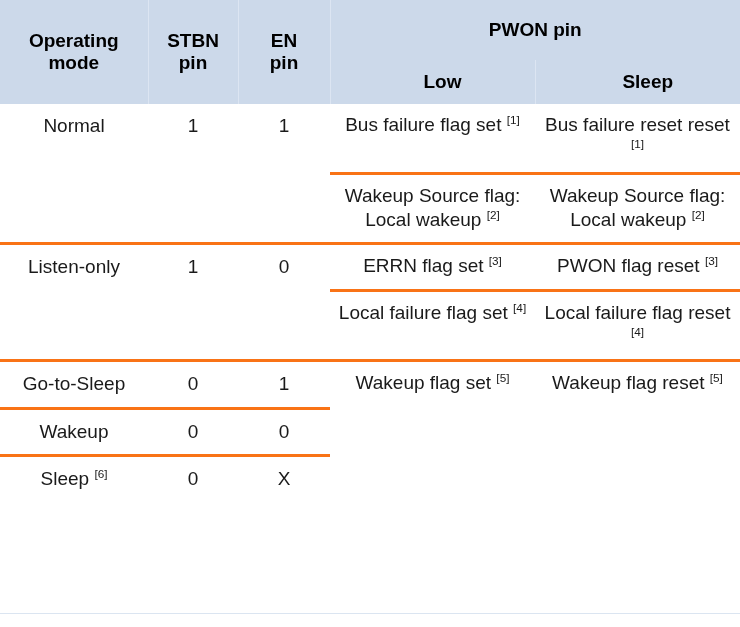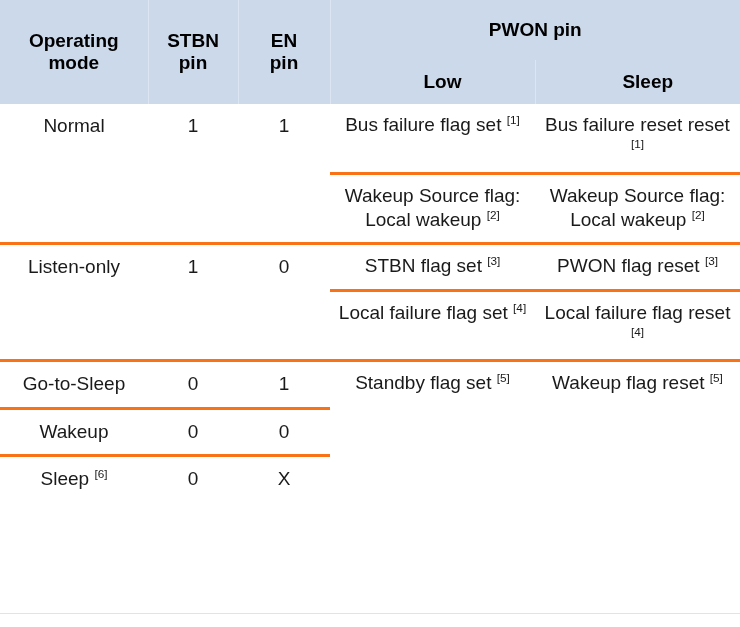--- a/index.html
+++ b/index.html
@@ -169,21 +169,21 @@
         <td class="ln-full" rowspan="2">
           <span class="cell-txt mode">Listen-only</span>
         </td>
         <td class="ln-full" rowspan="2">
           <span class="cell-txt mode">1</span>
         </td>
         <td class="ln-full" rowspan="2">
           <span class="cell-txt mode">0</span>
         </td>
         <td class="ln-full">
-          <span class="cell-txt"><span>STBN flag set</span> <sup>[3]</sup></span>
+          <span class="cell-txt"><span>ERRN flag set</span> <sup>[3]</sup></span>
         </td>
         <td class="ln-full">
           <span class="cell-txt"><span>PWON flag reset</span> <sup>[3]</sup></span>
         </td>
       </tr>
 
       <tr>
         <td class="ln-full">
           <span class="cell-txt"><span>Local failure flag set</span> <sup>[4]</sup></span>
         </td>
@@ -196,21 +196,21 @@
         <td class="ln-full">
           <span class="cell-txt mode">Go-to-Sleep</span>
         </td>
         <td class="ln-full">
           <span class="cell-txt mode">0</span>
         </td>
         <td class="ln-full">
           <span class="cell-txt mode">1</span>
         </td>
         <td class="ln-full" rowspan="3">
-          <span class="cell-txt"><span>Standby flag set</span> <sup>[5]</sup></span>
+          <span class="cell-txt"><span>Wakeup flag set</span> <sup>[5]</sup></span>
         </td>
         <td class="ln-full" rowspan="3">
           <span class="cell-txt"><span>Wakeup flag reset</span> <sup>[5]</sup></span>
         </td>
       </tr>
 
       <tr>
         <td class="ln-full">
           <span class="cell-txt mode">Wakeup</span>
         </td>

